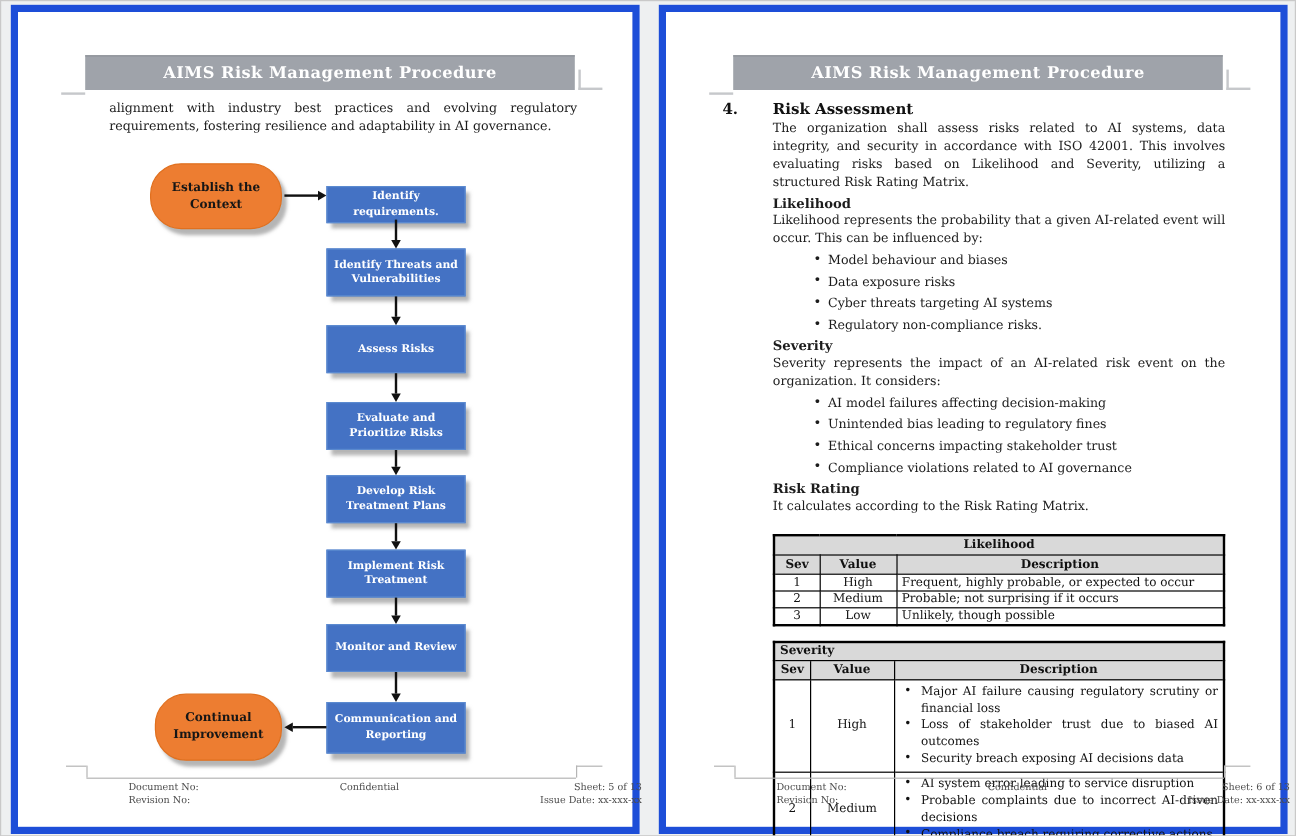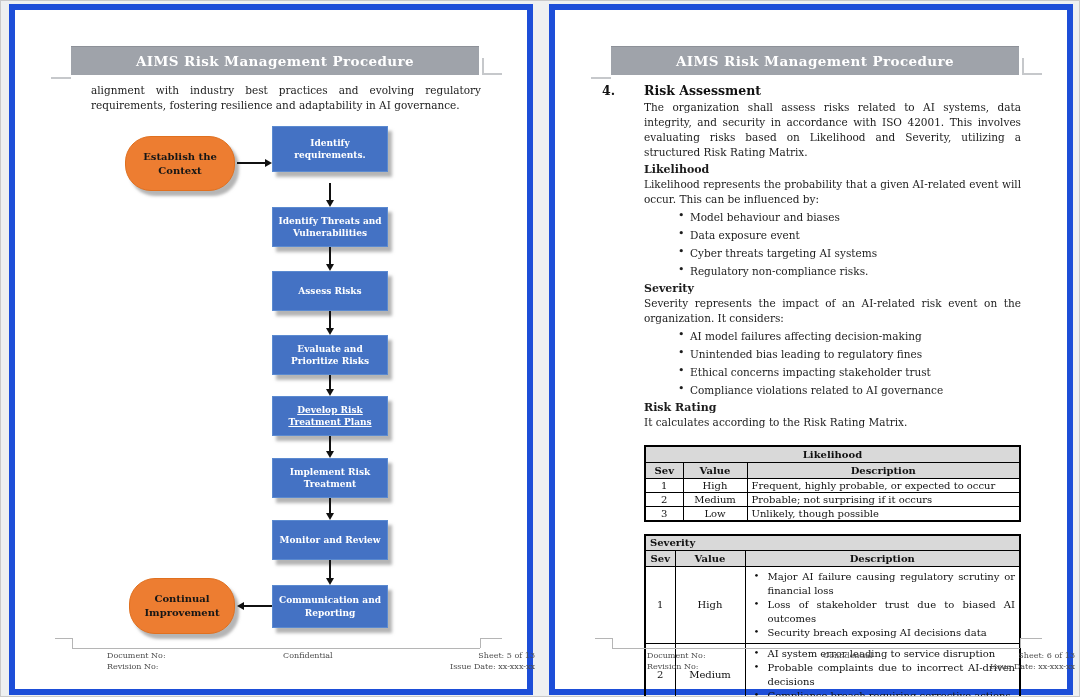--- a/index.html
+++ b/index.html
@@ -129,25 +129,25 @@
   </div>
   <span class="mark band-mark-left-h"></span>
   <span class="mark band-mark-right-v"></span>
   <span class="mark band-mark-right-h"></span>
 
   <p class="intro-text">alignment with industry best practices and evolving regulatory requirements, fostering resilience and adaptability in AI governance.</p>
 
   <div>
     <div class="fc-terminal" style="left:110px; top:126px; width:110px; height:55px;">Establish the Context</div>
 
-    <div class="fc-step" style="top:116px; height:46px;">Identify requirements.</div>
+    <div class="fc-step" style="top:145px; height:31px;">Identify requirements.</div>
     <div class="fc-step" style="top:197px; height:40px;">Identify Threats and Vulnerabilities</div>
     <div class="fc-step" style="top:261px; height:40px;">Assess Risks</div>
     <div class="fc-step" style="top:325px; height:40px;">Evaluate and Prioritize Risks</div>
-    <div class="fc-step" style="top:386px; height:40px;text-decoration:underline;">Develop Risk Treatment Plans</div>
+    <div class="fc-step" style="top:386px; height:40px;">Develop Risk Treatment Plans</div>
     <div class="fc-step" style="top:448px; height:40px;">Implement Risk Treatment</div>
     <div class="fc-step" style="top:510px; height:40px;">Monitor and Review</div>
     <div class="fc-step" style="top:575px; height:43px;">Communication and Reporting</div>
 
     <div class="fc-terminal" style="left:114px; top:568px; width:106px; height:56px;">Continual Improvement</div>
 
     <span class="arrow-h right" style="left:222px; top:152px; width:28px;"></span>
     <span class="arrow-v" style="top:173px; height:17px;"></span>
     <span class="arrow-v" style="top:237px; height:17px;"></span>
     <span class="arrow-v" style="top:301px; height:17px;"></span>
@@ -189,21 +189,21 @@
     <span>Risk Assessment</span>
   </div>
 
   <div class="rp-content">
     <p>The organization shall assess risks related to AI systems, data integrity, and security in accordance with ISO 42001. This involves evaluating risks based on Likelihood and Severity, utilizing a structured Risk Rating Matrix.</p>
 
     <div class="subhead">Likelihood</div>
     <p>Likelihood represents the probability that a given AI-related event will occur. This can be influenced by:</p>
     <ul class="bullets">
       <li>Model behaviour and biases</li>
-      <li>Data exposure event</li>
+      <li>Data exposure risks</li>
       <li>Cyber threats targeting AI systems</li>
       <li>Regulatory non-compliance risks.</li>
     </ul>
 
     <div class="subhead">Severity</div>
     <p>Severity represents the impact of an AI-related risk event on the organization. It considers:</p>
     <ul class="bullets">
       <li>AI model failures affecting decision-making</li>
       <li>Unintended bias leading to regulatory fines</li>
       <li>Ethical concerns impacting stakeholder trust</li>

